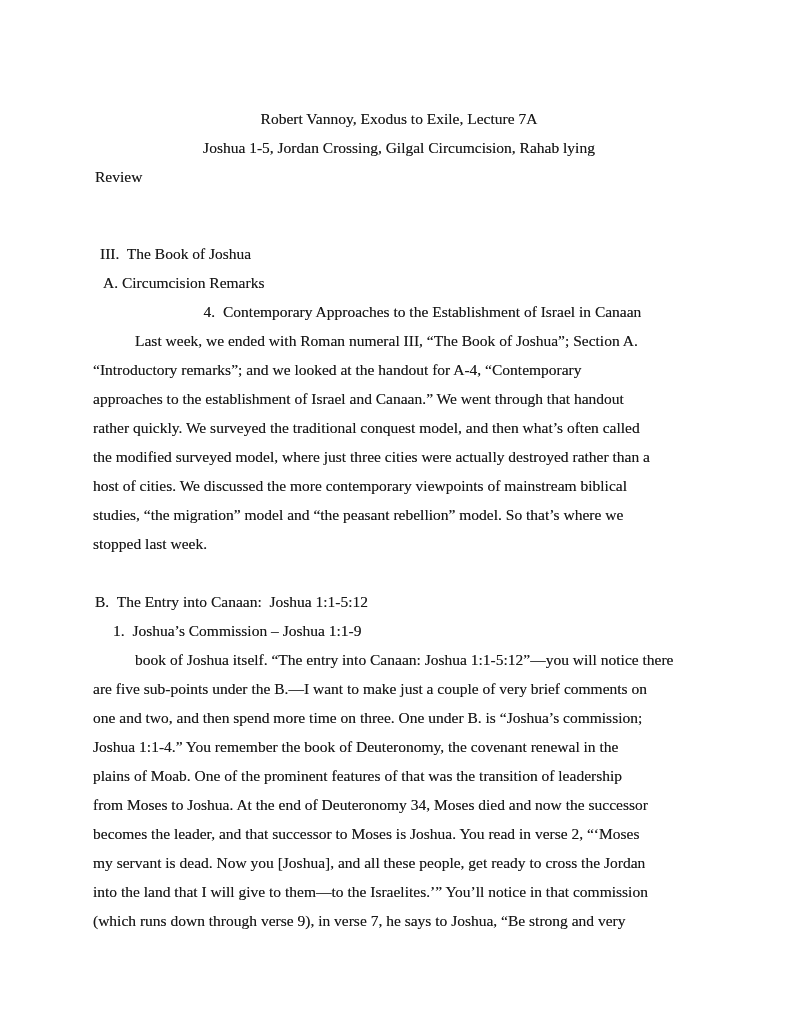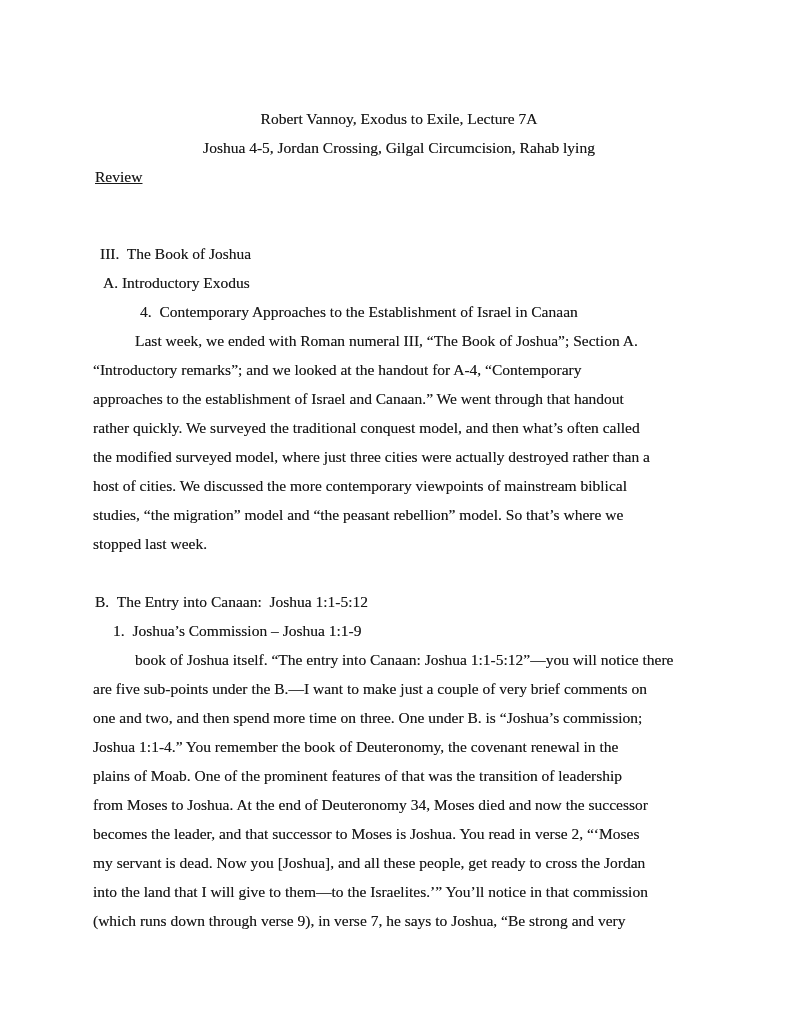--- a/index.html
+++ b/index.html
@@ -25,46 +25,46 @@
     text-shadow: 0 0 0.45px rgba(20,20,20,0.55);
   }
 
   .line {
     height: 29px;
     white-space: pre;
   }
 
   .center { text-align: center; }
 
-  .h-review { padding-left: 2px; text-decoration: underline; }
+  .h-review { padding-left: 2px; }
   .h-iii    { padding-left: 7px; margin-top: 48px; }
   .h-a      { padding-left: 10px; }
-  .h-4      { padding-left: 47px; }
+  .h-4      { padding-left: 47px; text-align: center; }
   .h-b      { padding-left: 2px; }
   .h-1      { padding-left: 20px; }
 
   .paragraph .line:first-child { padding-left: 42px; }
 
   .blank { height: 29px; }
 </style>
 </head>
 <body>
 
 <div class="page">
   <div class="content">
 
     <div class="line center">Robert Vannoy, Exodus to Exile, Lecture 7A</div>
 
-    <div class="line center">Joshua 4-5, Jordan Crossing, Gilgal Circumcision, Rahab lying</div>
+    <div class="line center">Joshua 1-5, Jordan Crossing, Gilgal Circumcision, Rahab lying</div>
 
     <div class="line h-review">Review</div>
 
     <div class="line h-iii">III.  The Book of Joshua</div>
 
-    <div class="line h-a">A. Introductory Exodus</div>
+    <div class="line h-a">A. Circumcision Remarks</div>
 
     <div class="line h-4">4.  Contemporary Approaches to the Establishment of Israel in Canaan</div>
 
     <div class="paragraph">
         <div class="line">Last week, we ended with Roman numeral III, “The Book of Joshua”; Section A.</div>
         <div class="line">“Introductory remarks”; and we looked at the handout for A-4, “Contemporary</div>
         <div class="line">approaches to the establishment of Israel and Canaan.” We went through that handout</div>
         <div class="line">rather quickly. We surveyed the traditional conquest model, and then what’s often called</div>
         <div class="line">the modified surveyed model, where just three cities were actually destroyed rather than a</div>
         <div class="line">host of cities. We discussed the more contemporary viewpoints of mainstream biblical</div>

